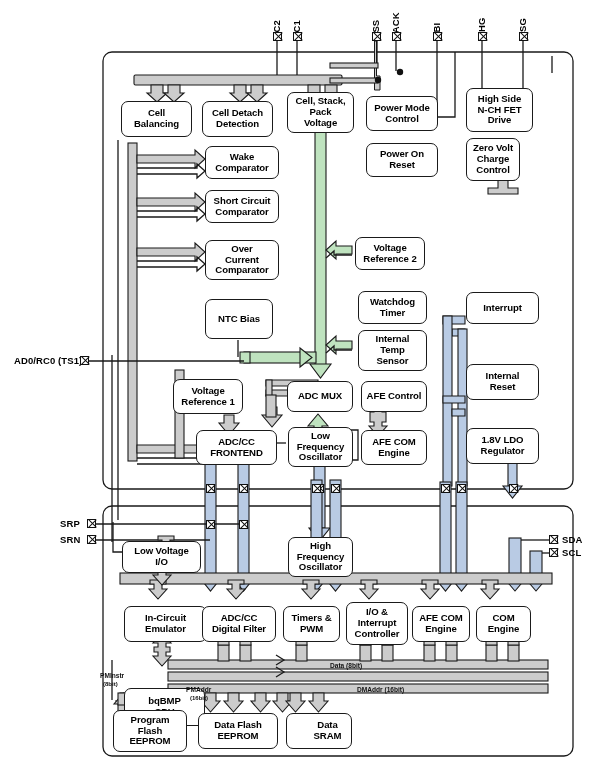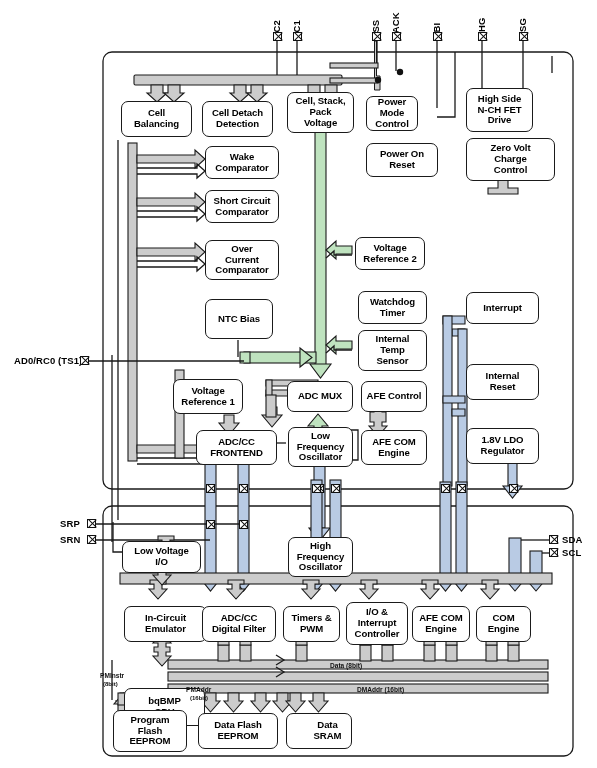--- a/index.html
+++ b/index.html
@@ -302,33 +302,33 @@
     </div>
 
   <div class="blk" style="left:202px;top:101px;width:71px;height:36px;">
     <span>Cell Detach<br>Detection</span>
     </div>
 
   <div class="blk" style="left:287px;top:92px;width:67px;height:41px;">
     <span>Cell, Stack,<br>Pack<br>Voltage</span>
     </div>
 
-  <div class="blk" style="left:366px;top:96px;width:52px;height:35px;">
+  <div class="blk" style="left:366px;top:96px;width:72px;height:35px;">
     <span>Power Mode<br>Control</span>
     </div>
 
   <div class="blk" style="left:466px;top:88px;width:67px;height:44px;">
     <span>High Side<br>N-CH FET<br>Drive</span>
     </div>
 
   <div class="blk" style="left:366px;top:143px;width:72px;height:34px;">
     <span>Power On<br>Reset</span>
     </div>
 
-  <div class="blk" style="left:466px;top:138px;width:89px;height:43px;">
+  <div class="blk" style="left:466px;top:138px;width:54px;height:43px;">
     <span>Zero Volt<br>Charge<br>Control</span>
     </div>
 
   <div class="blk" style="left:205px;top:146px;width:74px;height:33px;">
     <span>Wake<br>Comparator</span>
     </div>
 
   <div class="blk" style="left:205px;top:190px;width:74px;height:33px;">
     <span>Short Circuit<br>Comparator</span>
     </div>

